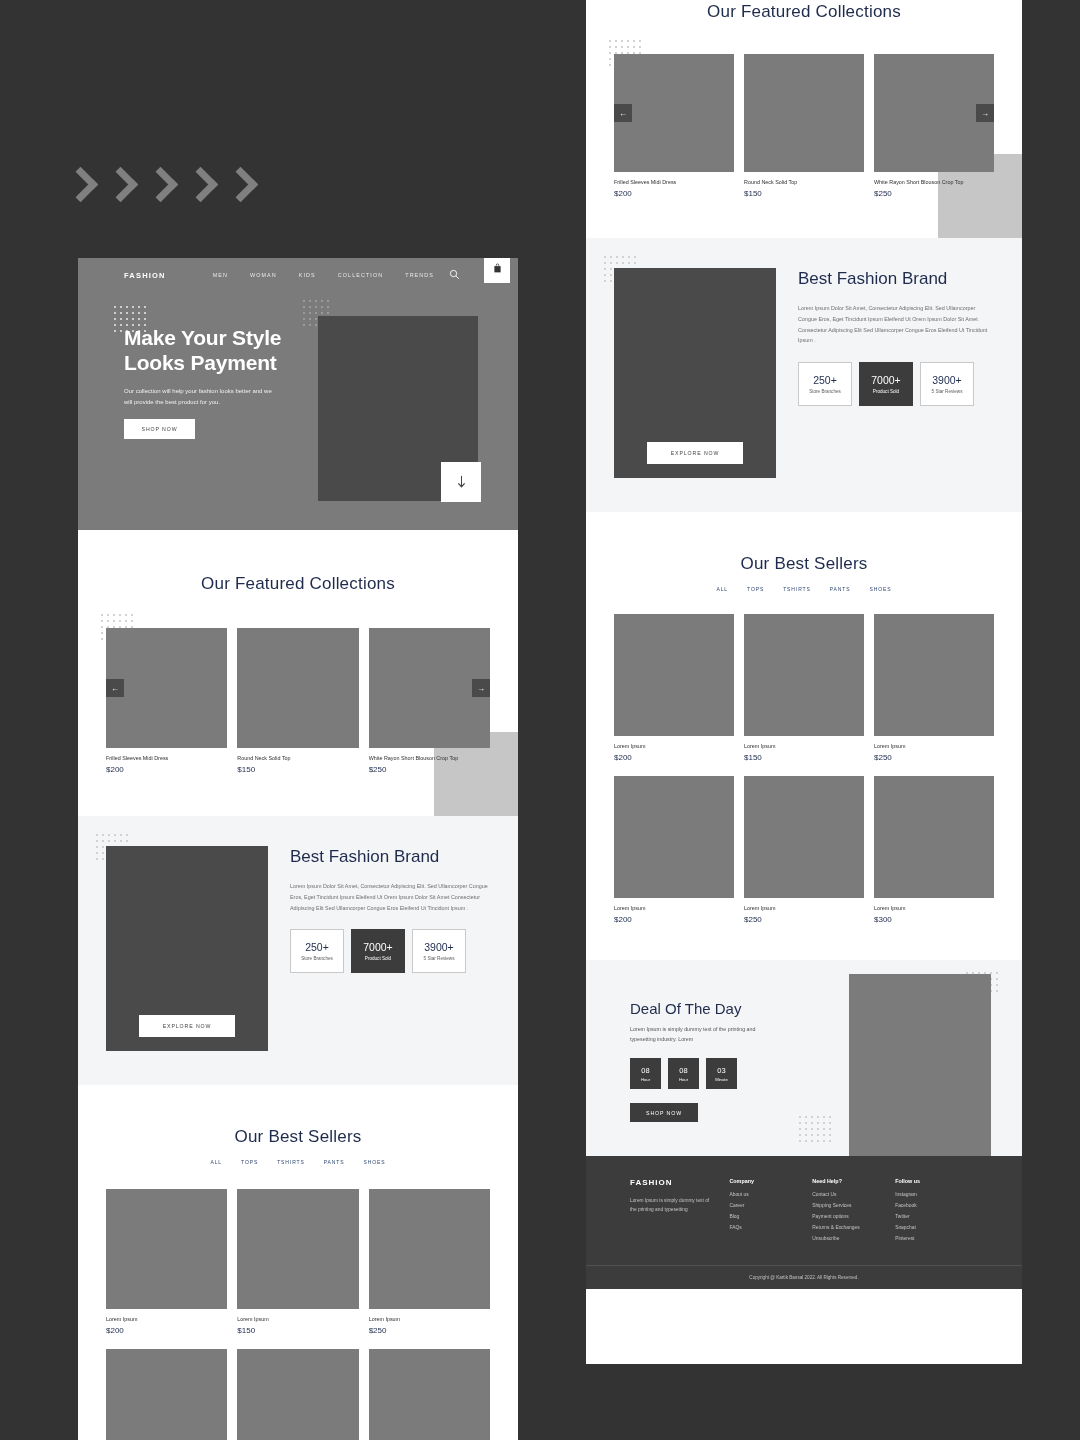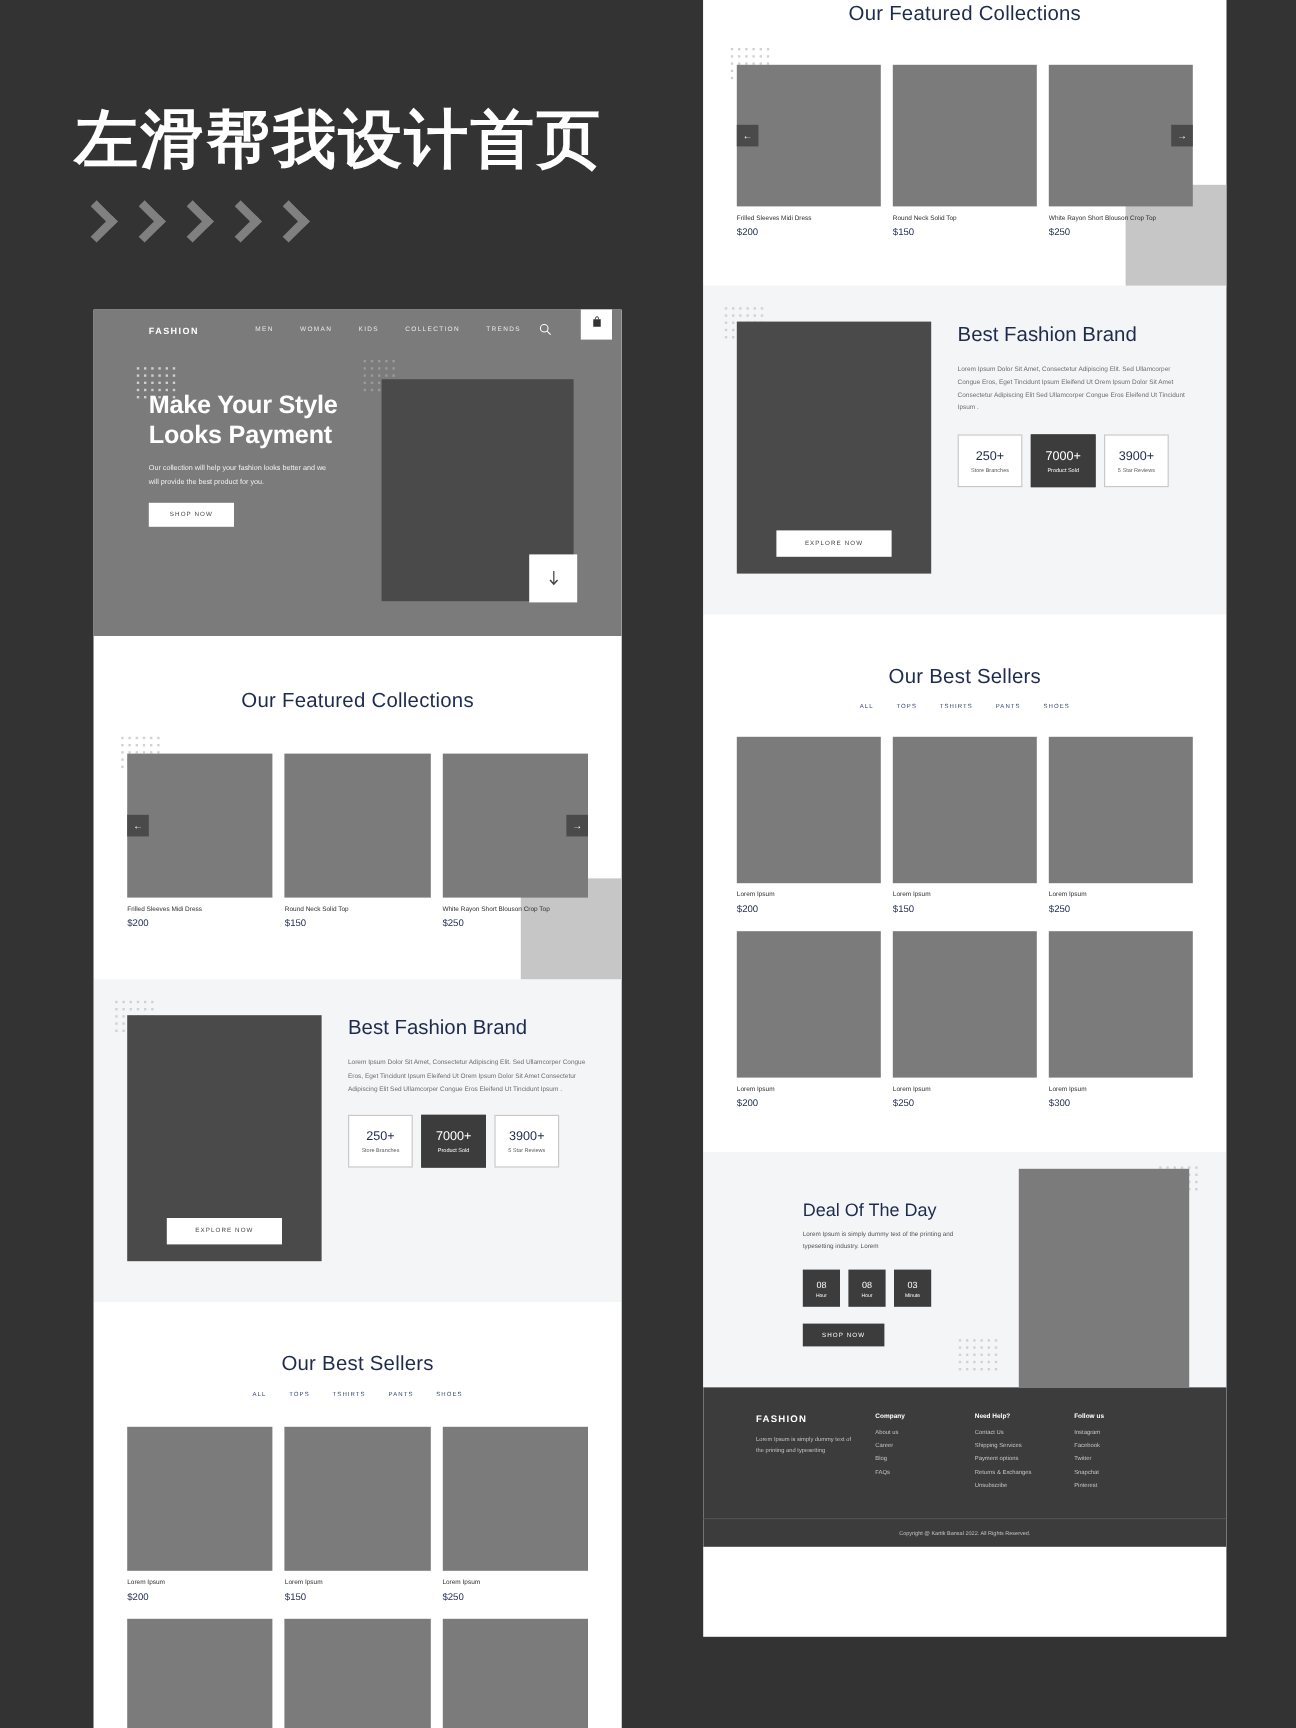--- a/index.html
+++ b/index.html
@@ -146,21 +146,20 @@
   .copyright {
     background: #3c3c3c; border-top: 1px solid #505050;
     text-align: center; font-size: 4.6px; color: #c0c0c0; padding: 9px 0;
   }
 </style>
 </head>
 <body>
 
 <div class="stage">
 
-  <div class="promo-title">左滑帮我设计首页</div>
   <div class="chevrons">
     <span class="chev"></span>
     <span class="chev"></span>
     <span class="chev"></span>
     <span class="chev"></span>
     <span class="chev"></span>
   </div>
 
   <div class="panel panel-left">
 
@@ -573,21 +572,21 @@
         </div>
         <div class="card">
           <div class="ph" style="height:122px"></div>
           <div class="cname">Lorem Ipsum</div>
           <div class="cprice">$300</div>
         </div>
       </div>
     </div>
 
     <div class="sec-gray" style="padding:40px 28px 34px 44px;display:flex;position:relative;">
-      <div style="flex:1;margin-left:39px;">
+      <div style="flex:1;">
         <div class="deal-h">Deal Of The Day</div>
         <div class="deal-p">Lorem Ipsum is simply dummy text of the printing and typesetting industry. Lorem</div>
         <div class="timers">
           <div class="timer">
             <span class="t">08</span>
             <span class="u">Hour</span>
           </div>
           <div class="timer">
             <span class="t">08</span>
             <span class="u">Hour</span>

